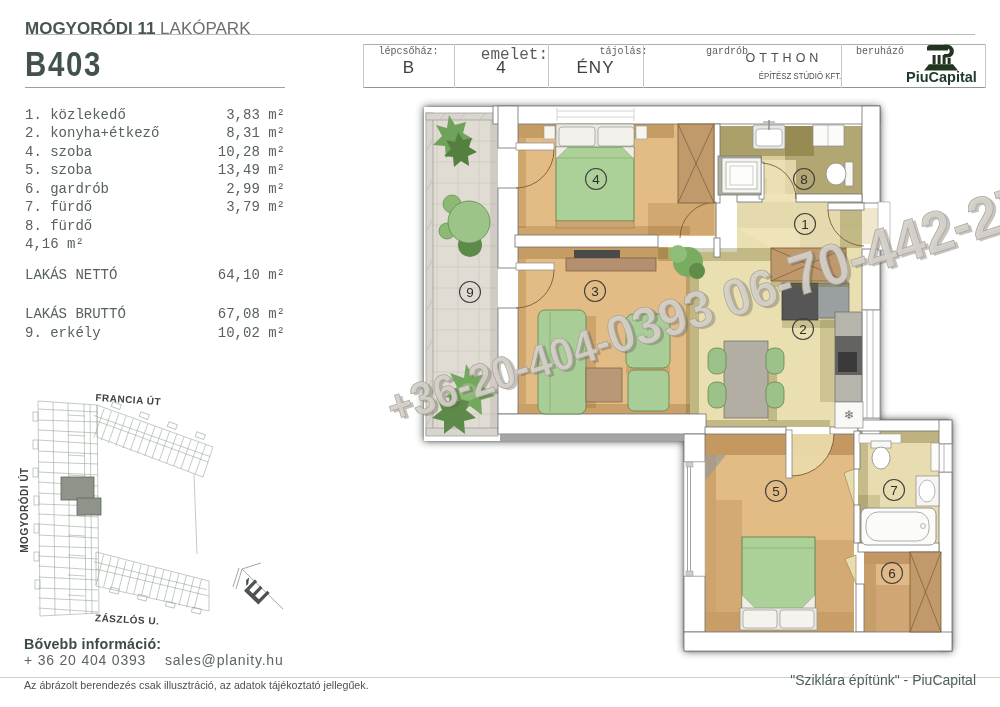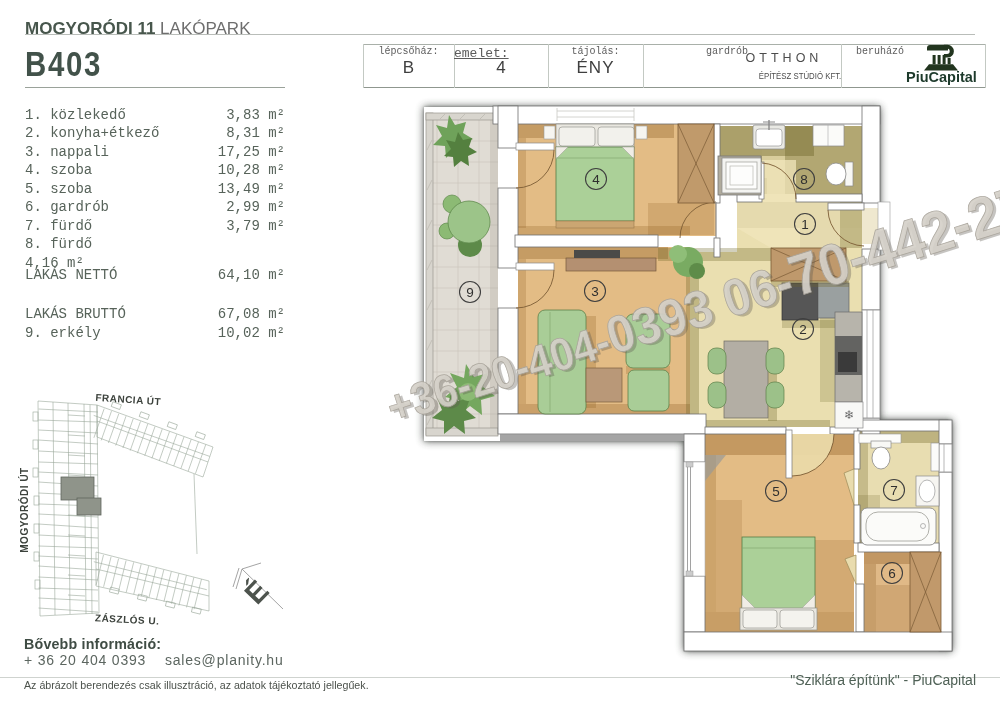--- a/index.html
+++ b/index.html
@@ -25,46 +25,42 @@
 <div class="abs" style="left:363px;top:44px;width:1px;height:44px;background:#c3c9c3;"></div>
 <div class="abs" style="left:454px;top:44px;width:1px;height:44px;background:#c3c9c3;"></div>
 <div class="abs" style="left:548px;top:44px;width:1px;height:44px;background:#c3c9c3;"></div>
 <div class="abs" style="left:643px;top:44px;width:1px;height:44px;background:#c3c9c3;"></div>
 <div class="abs" style="left:841px;top:44px;width:1px;height:44px;background:#c3c9c3;"></div>
 <div class="abs" style="left:985px;top:44px;width:1px;height:44px;background:#c3c9c3;"></div>
 
 <div class="abs mono" style="left:363px;top:46px;width:91px;text-align:center;font-size:10px;color:#5c5c5c;">lépcsőház:</div>
 <div class="abs" style="left:363px;top:58px;width:91px;text-align:center;font-size:17px;color:#3f3f3f;">B</div>
 
-<div class="abs mono" style="left:454px;top:46px;width:94px;text-align:left;font-size:13px;color:#5c5c5c;text-decoration:underline;">emelet:</div>
+<div class="abs mono" style="left:454px;top:46px;width:94px;text-align:right;font-size:16px;color:#5c5c5c;">emelet:</div>
 <div class="abs" style="left:454px;top:58px;width:94px;text-align:center;font-size:17px;color:#3f3f3f;">4</div>
 
-<div class="abs mono" style="left:548px;top:46px;width:95px;text-align:center;font-size:10px;color:#5c5c5c;">tájolás:</div>
+<div class="abs mono" style="left:548px;top:46px;width:95px;text-align:center;font-size:10px;color:#5c5c5c;padding-left:28px;">tájolás:</div>
 <div class="abs" style="left:548px;top:58px;width:95px;text-align:center;font-size:17px;color:#3f3f3f;letter-spacing:1px;">ÉNY</div>
 
 <div class="abs mono" style="left:706px;top:46px;font-size:10px;color:#5c5c5c;">gardrób</div>
 <div class="abs" style="left:684px;top:51px;width:200px;text-align:center;font-size:12.5px;color:#4c4c4c;letter-spacing:4px;">OTTHON</div>
 <div class="abs" style="left:700px;top:71px;width:200px;text-align:center;font-size:8.5px;color:#4c4c4c;letter-spacing:0px;transform:scaleX(0.92);transform-origin:50% 0;">ÉPÍTÉSZ STÚDIÓ KFT.</div>
 
 <div class="abs mono" style="left:856px;top:46px;font-size:10px;color:#5c5c5c;">beruházó</div>
 
 <div class="abs" style="left:906px;top:69px;font-size:14.5px;font-weight:bold;color:#1d3a2b;">PiuCapital</div>
 
 <div class="abs mono" style="left:25px;top:106px;width:260px;font-size:14px;line-height:18.45px;color:#57635a;">
   <div style="display:flex;justify-content:space-between;">
       <span>1. közlekedő</span>
       <span>3,83 m²</span>
     </div>
   <div style="display:flex;justify-content:space-between;">
       <span>2. konyha+étkező</span>
       <span>8,31 m²</span>
-    </div>
-  <div style="display:flex;justify-content:space-between;">
-      <span>3. nappali</span>
-      <span>17,25 m²</span>
     </div>
   <div style="display:flex;justify-content:space-between;">
       <span>4. szoba</span>
       <span>10,28 m²</span>
     </div>
   <div style="display:flex;justify-content:space-between;">
       <span>5. szoba</span>
       <span>13,49 m²</span>
     </div>
   <div style="display:flex;justify-content:space-between;gap:30px;">

